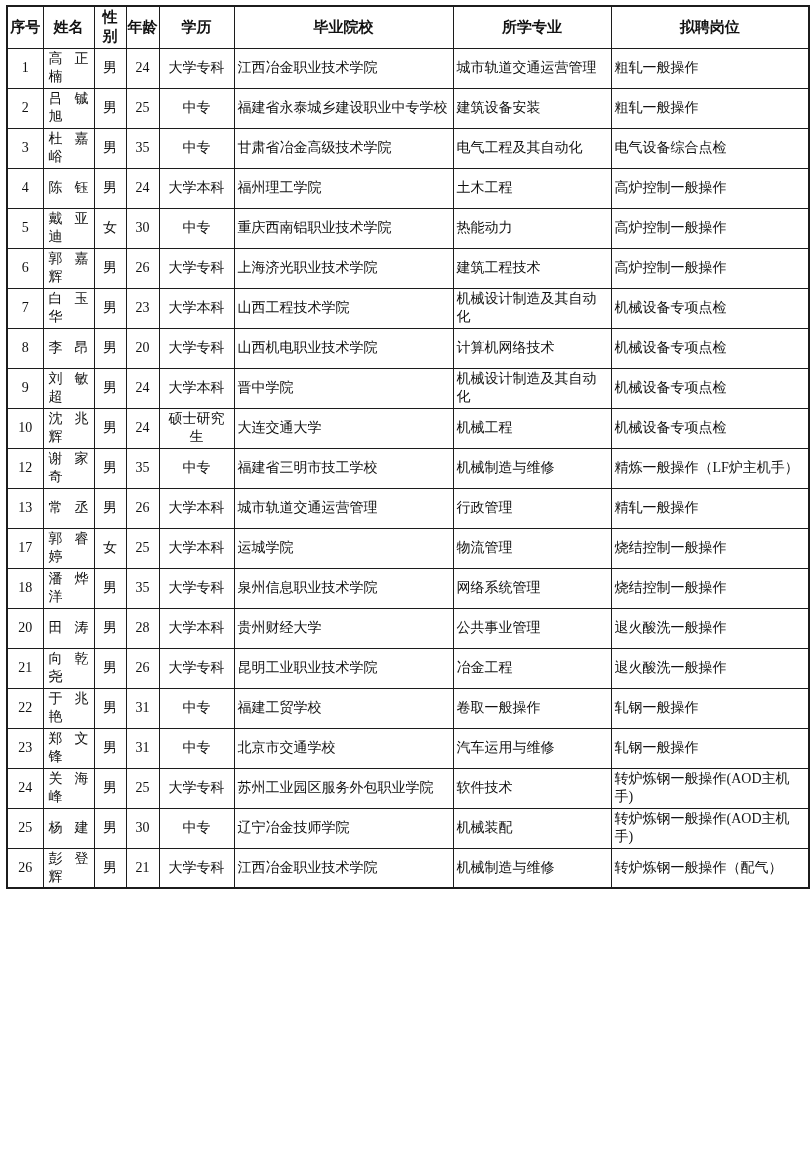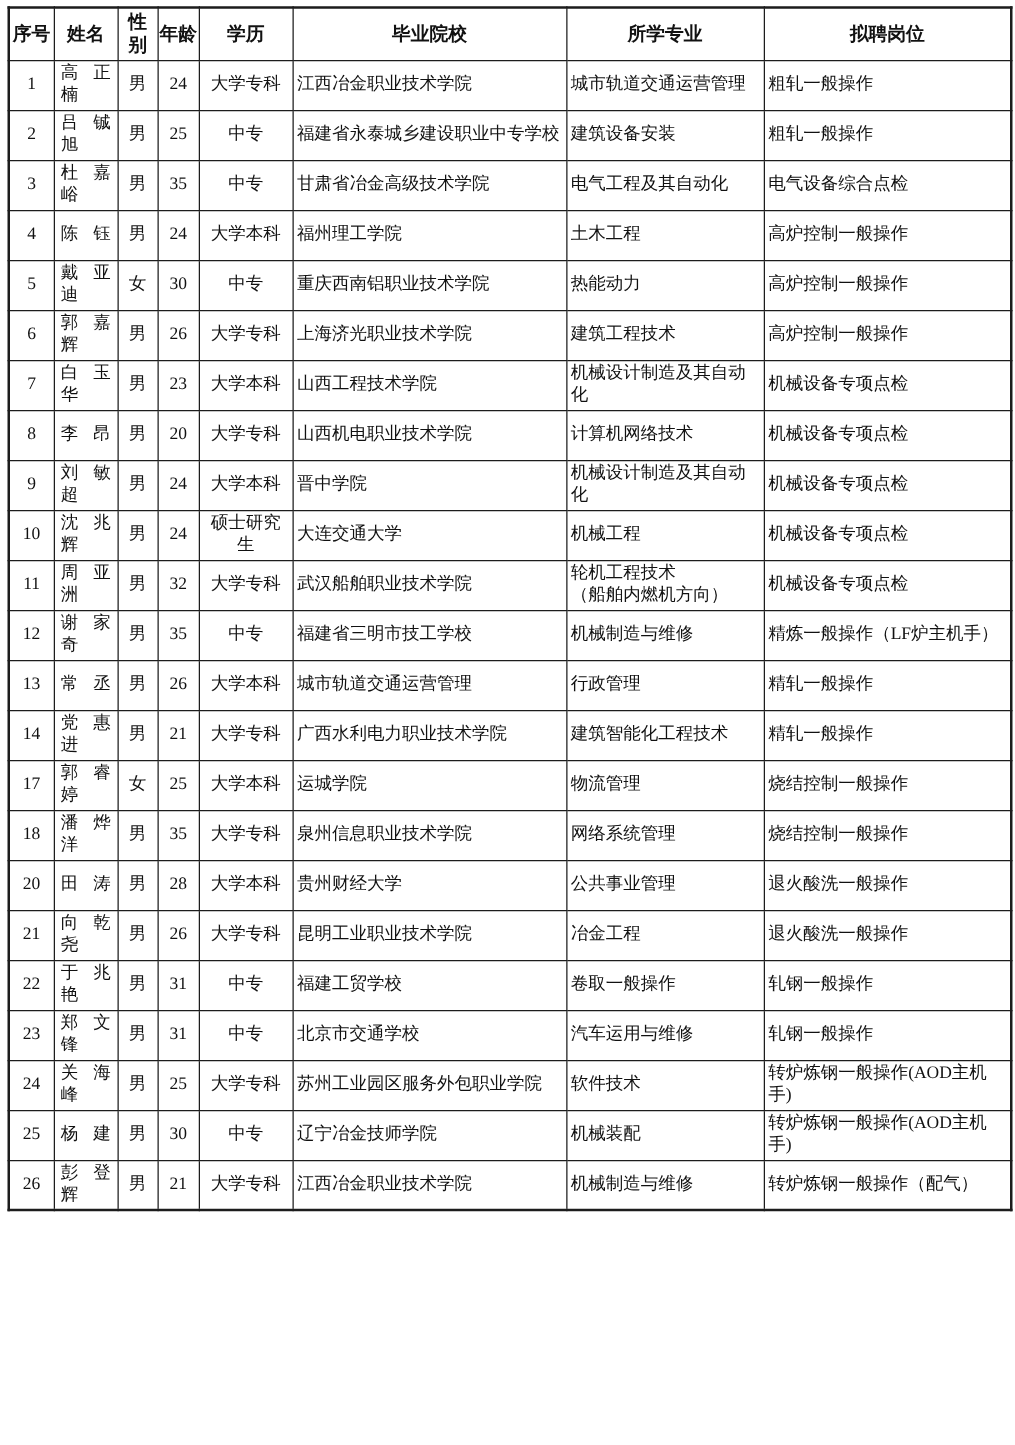--- a/index.html
+++ b/index.html
@@ -176,58 +176,37 @@
           <td class="c0">10</td>
           <td class="c1">沈兆辉</td>
           <td class="c2">男</td>
           <td class="c3">24</td>
           <td class="c4">硕士研究生</td>
           <td class="c5">大连交通大学</td>
           <td class="c6">机械工程</td>
           <td class="c7">机械设备专项点检</td>
         </tr>
         <tr>
-          <td class="c0">11</td>
-          <td class="c1">周亚洲</td>
-          <td class="c2">男</td>
-          <td class="c3">32</td>
-          <td class="c4">大学专科</td>
-          <td class="c5">武汉船舶职业技术学院</td>
-          <td class="c6">轮机工程技术
-（船舶内燃机方向）</td>
-          <td class="c7">机械设备专项点检</td>
-        </tr>
-        <tr>
           <td class="c0">12</td>
           <td class="c1">谢家奇</td>
           <td class="c2">男</td>
           <td class="c3">35</td>
           <td class="c4">中专</td>
           <td class="c5">福建省三明市技工学校</td>
           <td class="c6">机械制造与维修</td>
           <td class="c7">精炼一般操作（LF炉主机手）</td>
         </tr>
         <tr>
           <td class="c0">13</td>
           <td class="c1">常丞</td>
           <td class="c2">男</td>
           <td class="c3">26</td>
           <td class="c4">大学本科</td>
           <td class="c5">城市轨道交通运营管理</td>
           <td class="c6">行政管理</td>
-          <td class="c7">精轧一般操作</td>
-        </tr>
-        <tr>
-          <td class="c0">14</td>
-          <td class="c1">党惠进</td>
-          <td class="c2">男</td>
-          <td class="c3">21</td>
-          <td class="c4">大学专科</td>
-          <td class="c5">广西水利电力职业技术学院</td>
-          <td class="c6">建筑智能化工程技术</td>
           <td class="c7">精轧一般操作</td>
         </tr>
         <tr>
           <td class="c0">17</td>
           <td class="c1">郭睿婷</td>
           <td class="c2">女</td>
           <td class="c3">25</td>
           <td class="c4">大学本科</td>
           <td class="c5">运城学院</td>
           <td class="c6">物流管理</td>

